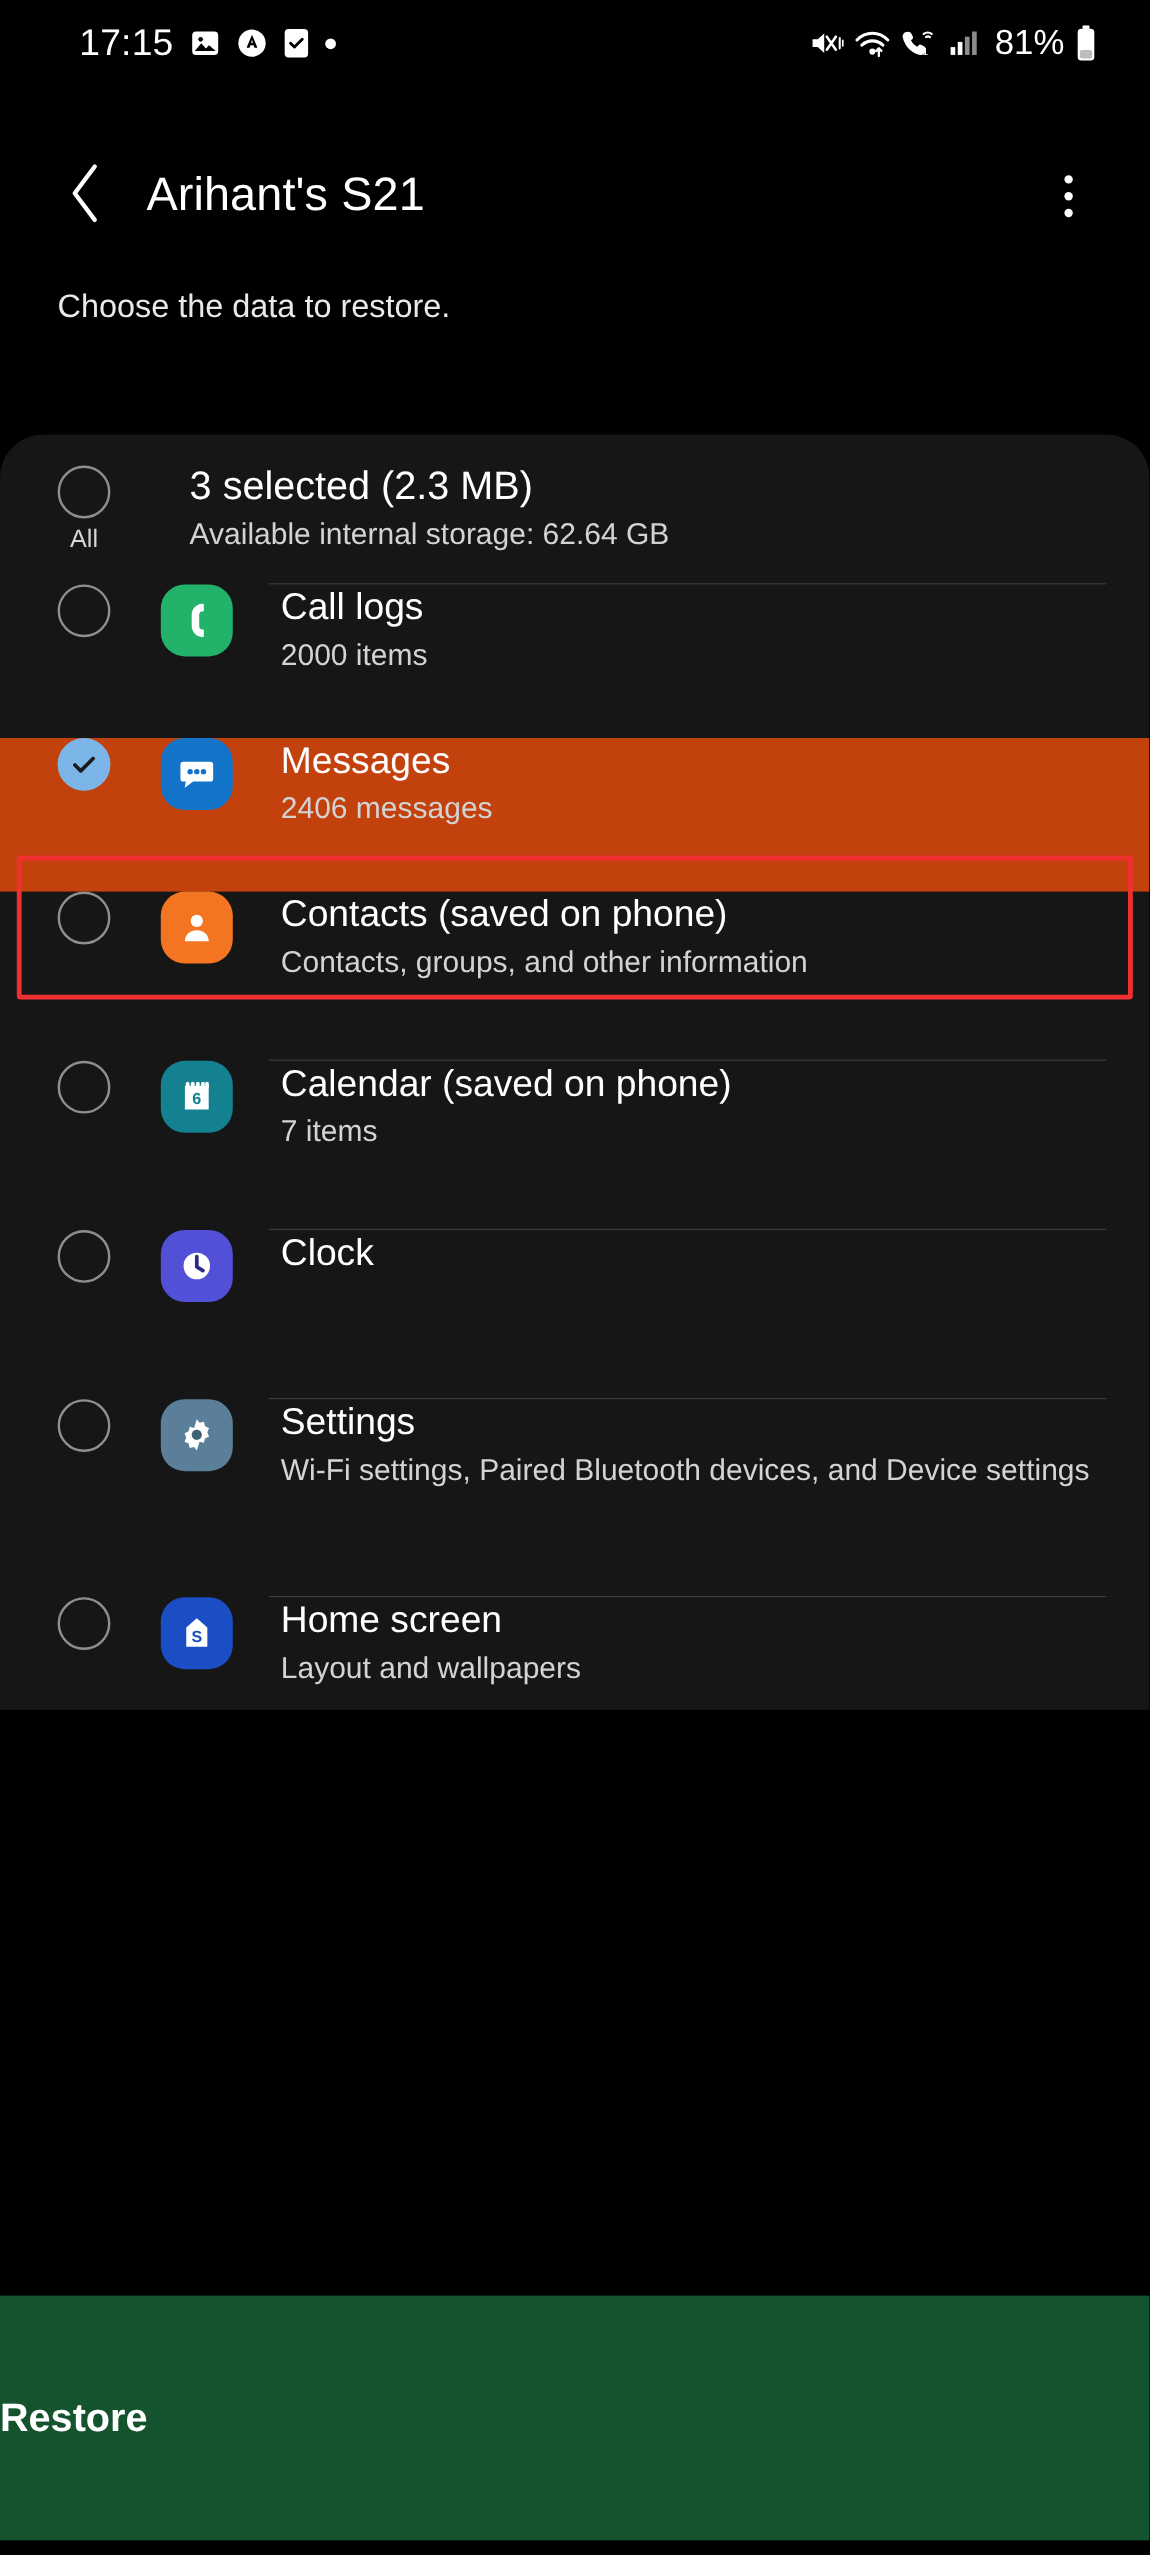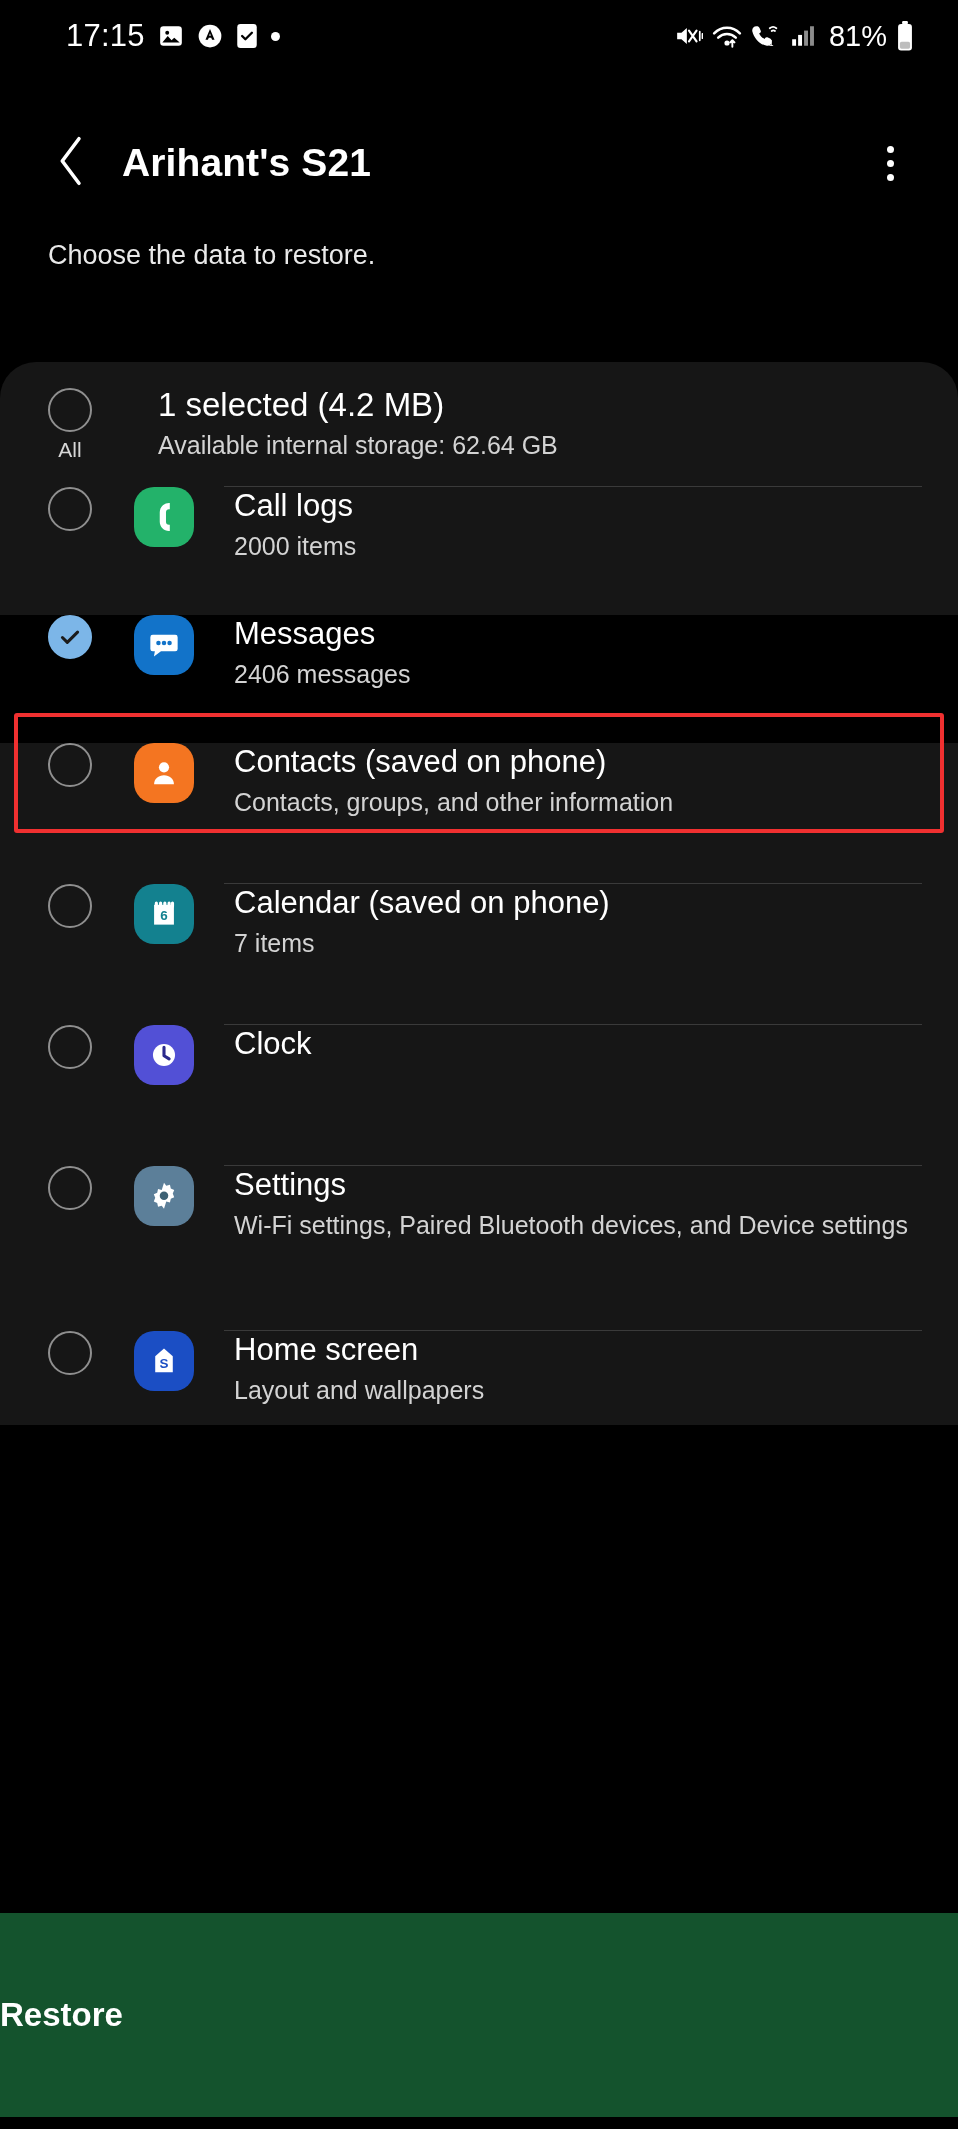--- a/index.html
+++ b/index.html
@@ -23,21 +23,21 @@
   .sb-ico { display: inline-flex; align-items: center; justify-content: center; }
   .sb-dot { width: 9px; height: 9px; border-radius: 50%; background: #fff; display:inline-block; }
   .battery-pct { font-size: 29px; margin-left: 4px; }
 
   
   .app-bar {
     height: 110px; display: flex; align-items: center;
     padding: 0 40px 0 44px; margin-top: 36px;
   }
   .back-btn { width: 56px; height: 56px; display:flex; align-items:center; justify-content:center; cursor:pointer; }
-  .app-title { font-size: 39px; font-weight: 700; margin-left: 22px; flex: 1; letter-spacing: .1px; }
+  .app-title { font-size: 39px; font-weight: 400; margin-left: 22px; flex: 1; letter-spacing: .1px; }
   .overflow-btn { width: 56px; height: 56px; display:flex; flex-direction:column; align-items:center; justify-content:center; gap:7px; cursor:pointer; }
   .overflow-btn i { width: 7px; height: 7px; border-radius: 50%; background: #fff; display:block; }
 
   
   .subtitle { font-size: 27px; color: #e9e9e9; padding: 22px 0 0 48px; font-weight: 400; }
 
   
   .card {
     position: absolute; left: 0; right: 0; top: 362px;
     background: #161616;
@@ -76,21 +76,21 @@
   .row-all { height: 124px; align-items: flex-start; padding-top: 22px; }
   .row-all .radio-wrap { margin-top: 4px; }
   .row-all .row-text { margin-left: 66px; }
   .row-all .row-title { font-size: 33px; }
 
   .row-std { height: 128px; }
   .row-tall { height: 140px; }
   .row-xtall { height: 164px; }
 
   
-  .row-highlight { background: #000000; }
+  .row-highlight { background: #c2410c; }
   .highlight-box {
     position: absolute; left: 14px; top: 713px;
     width: 930px; height: 120px;
     border: 4px solid #f03030;
     border-radius: 3px;
     pointer-events: none; z-index: 30;
   }
 
   
   .footer {
@@ -195,21 +195,21 @@
   <div class="card">
 
     <div class="row row-all">
       <div class="radio-wrap">
         <div class="radio">
           
         </div>
         <span class="radio-label">All</span>
       </div>
       <div class="row-text">
-        <div class="row-title">1 selected (4.2 MB)</div>
+        <div class="row-title">3 selected (2.3 MB)</div>
         <div class="row-sub">Available internal storage: 62.64 GB</div>
       </div>
     </div>
     <div class="divider"></div>
 
     <div class="row row-std">
       <div class="radio-wrap">
         <div class="radio">
           
         </div>

